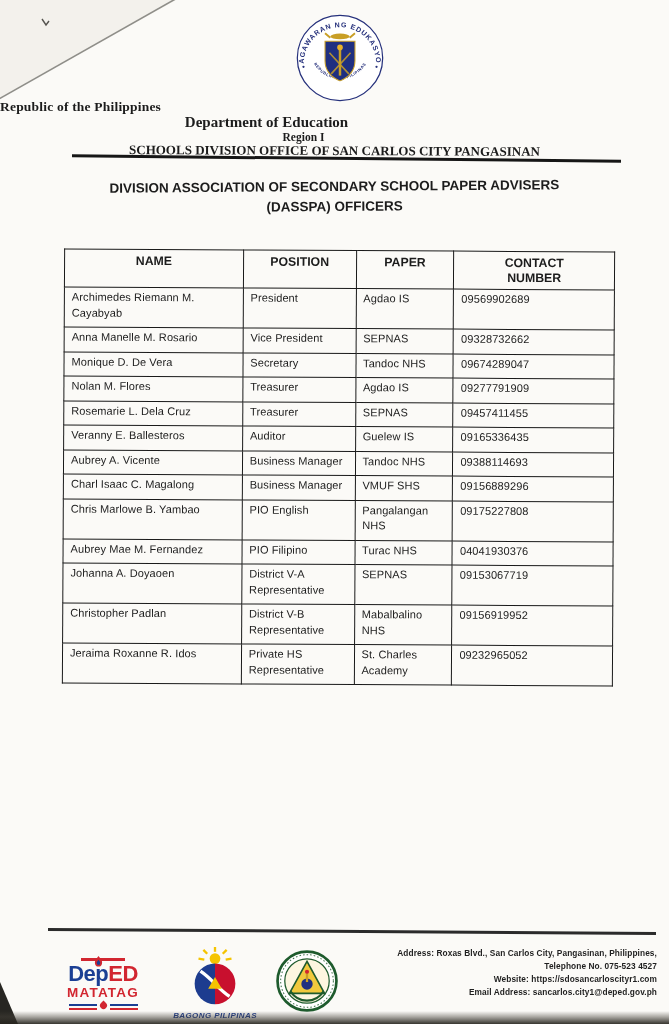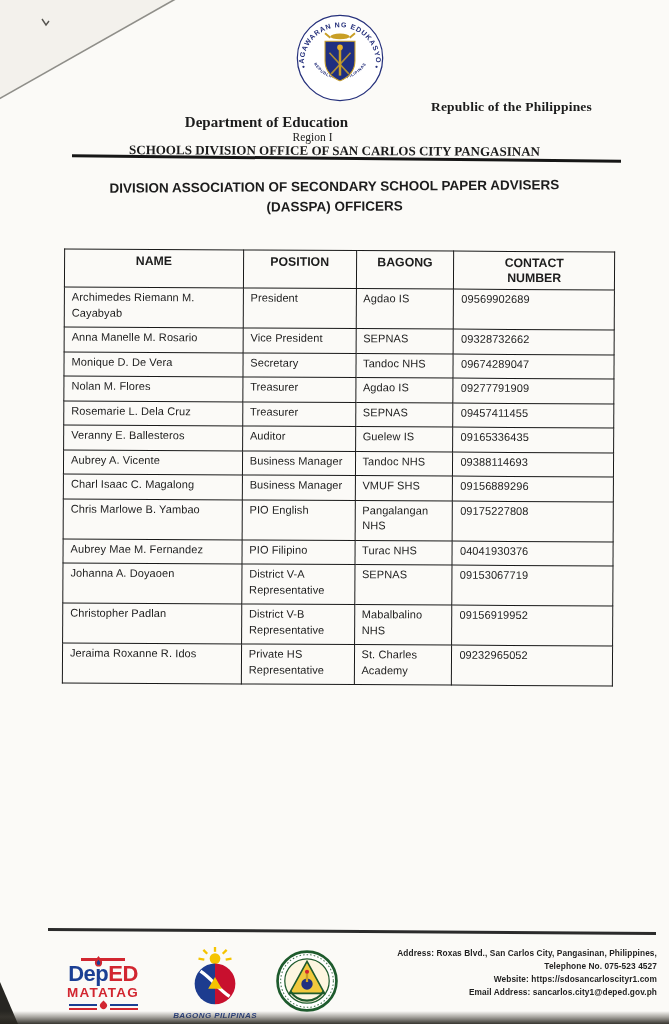--- a/index.html
+++ b/index.html
@@ -10,26 +10,26 @@
     color:#1c1c1c;
   }
   
   .artifacts{position:absolute;left:0;top:0;width:669px;height:1024px;pointer-events:none;}
   .bottom-edge{
     position:absolute;left:0;bottom:0;width:669px;height:13px;
     background:linear-gradient(to bottom, rgba(70,66,58,0) 0%, rgba(70,66,58,.45) 45%, rgba(38,36,30,.92) 100%);
   }
   
   .seal-wrap{position:absolute;left:296px;top:14px;width:88px;height:88px;}
-  .h-republic{position:absolute;left:0;top:99px;width:592px;text-align:right;
+  .h-republic{position:absolute;left:0;top:99px;width:592px;text-align:left;
     font-family:"Liberation Serif", serif;font-weight:bold;font-size:13.5px;letter-spacing:.2px;}
   .h-department{position:absolute;left:0;top:114px;width:533px;text-align:center;
     font-family:"Liberation Serif", serif;font-weight:bold;font-size:15px;}
   .h-region{position:absolute;left:0;top:131px;width:607px;text-align:center;
-    font-family:"Liberation Serif", serif;font-weight:normal;font-size:11.5px;margin-left:9px;}
+    font-family:"Liberation Serif", serif;font-weight:bold;font-size:11.5px;}
   .h-office{position:absolute;left:0;top:143px;width:669px;text-align:center;
     font-family:"Liberation Serif", serif;font-weight:bold;font-size:13px;transform:rotate(.25deg);}
   .header-rule{position:absolute;left:72px;top:157px;width:549px;height:3px;background:#161616;transform:rotate(.55deg);}
   
   .doc-title{position:absolute;left:40px;top:177px;width:589px;text-align:center;
     font-weight:bold;font-size:13.5px;line-height:20px;transform:rotate(-.45deg);}
   
   table.officers{
     position:absolute;left:63px;top:250px;width:551px;
     border-collapse:collapse;table-layout:fixed;transform:rotate(.3deg);
@@ -122,21 +122,21 @@
     <colgroup>
       <col class="c-name">
         <col class="c-pos">
         <col class="c-school">
         <col class="c-contact">
     </colgroup>
     <thead>
       <tr>
         <th>NAME</th>
         <th>POSITION</th>
-        <th>BAGONG</th>
+        <th>PAPER</th>
         <th class="force-wrap">CONTACT NUMBER</th>
       </tr>
     </thead>
     <tbody>
         <tr>
           <td>Archimedes Riemann M. Cayabyab</td>
           <td>President</td>
           <td>Agdao IS</td>
           <td>09569902689</td>
         </tr>

